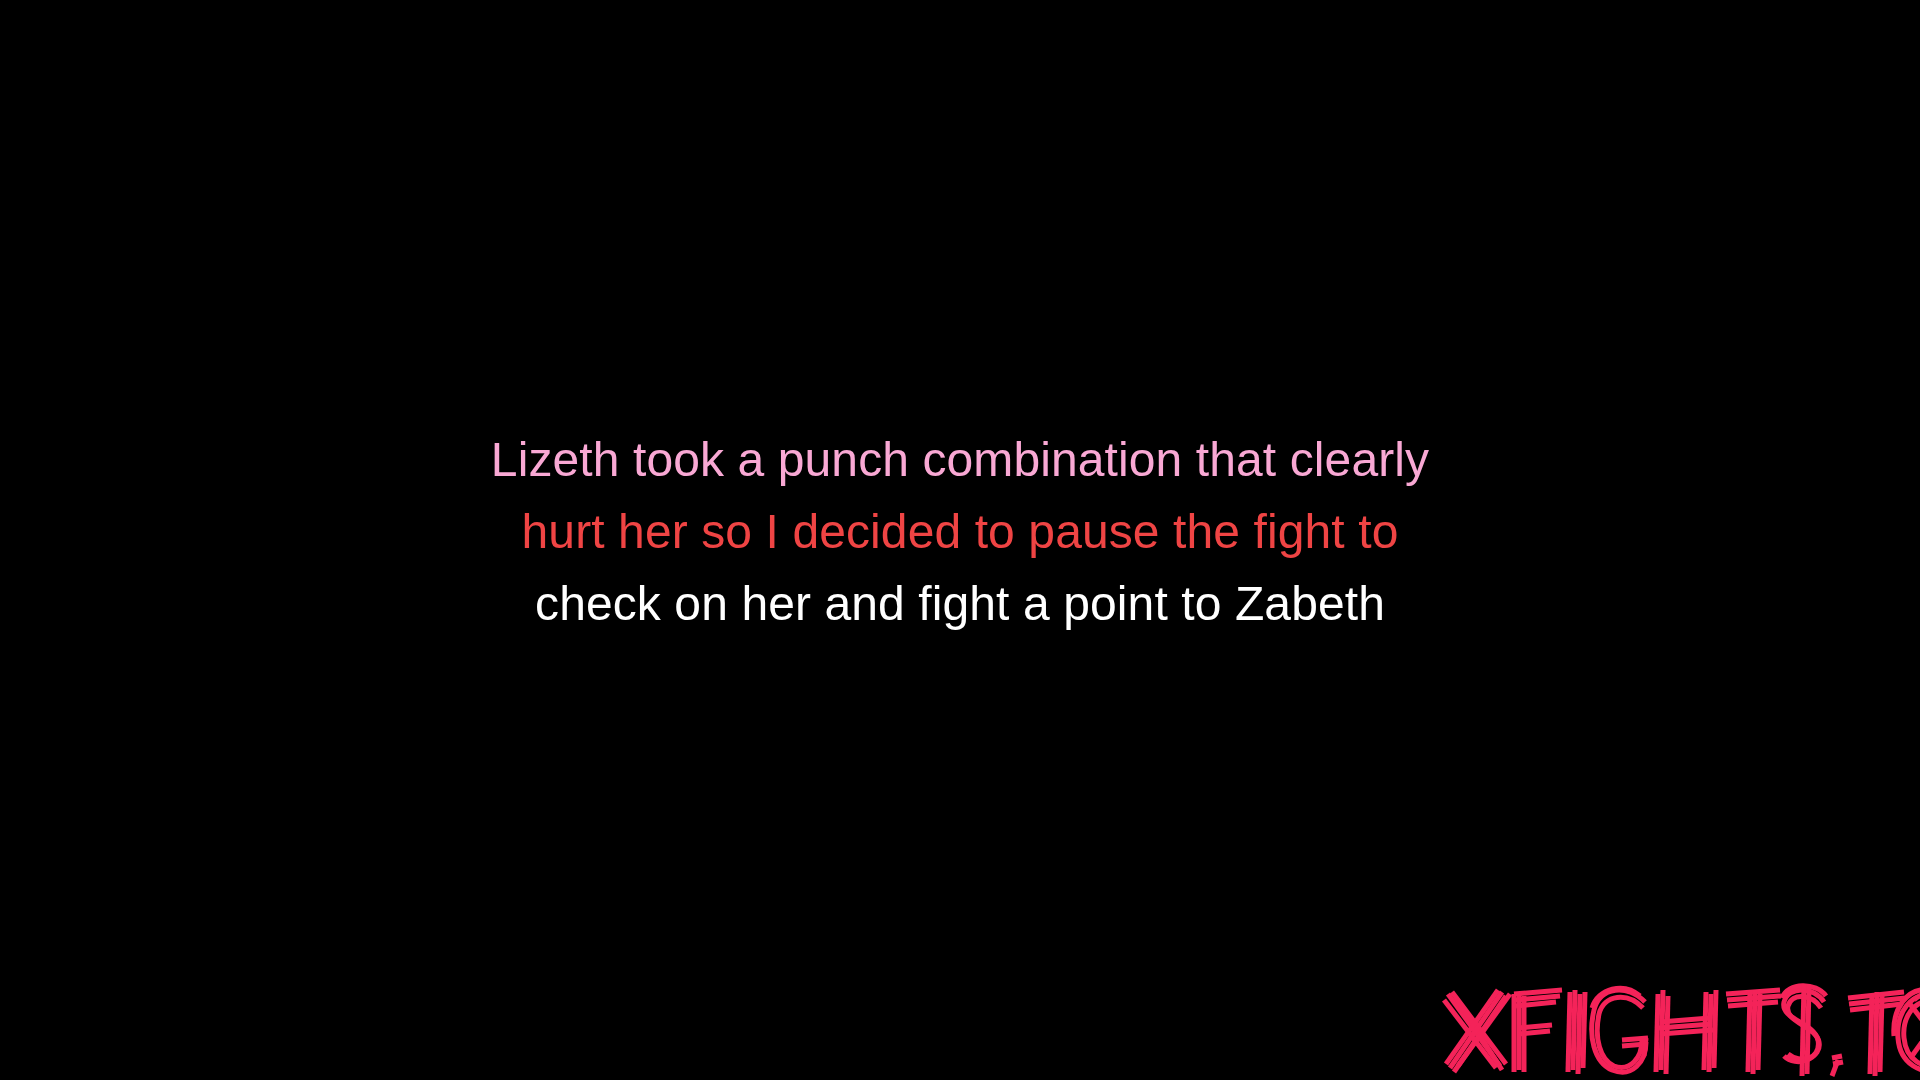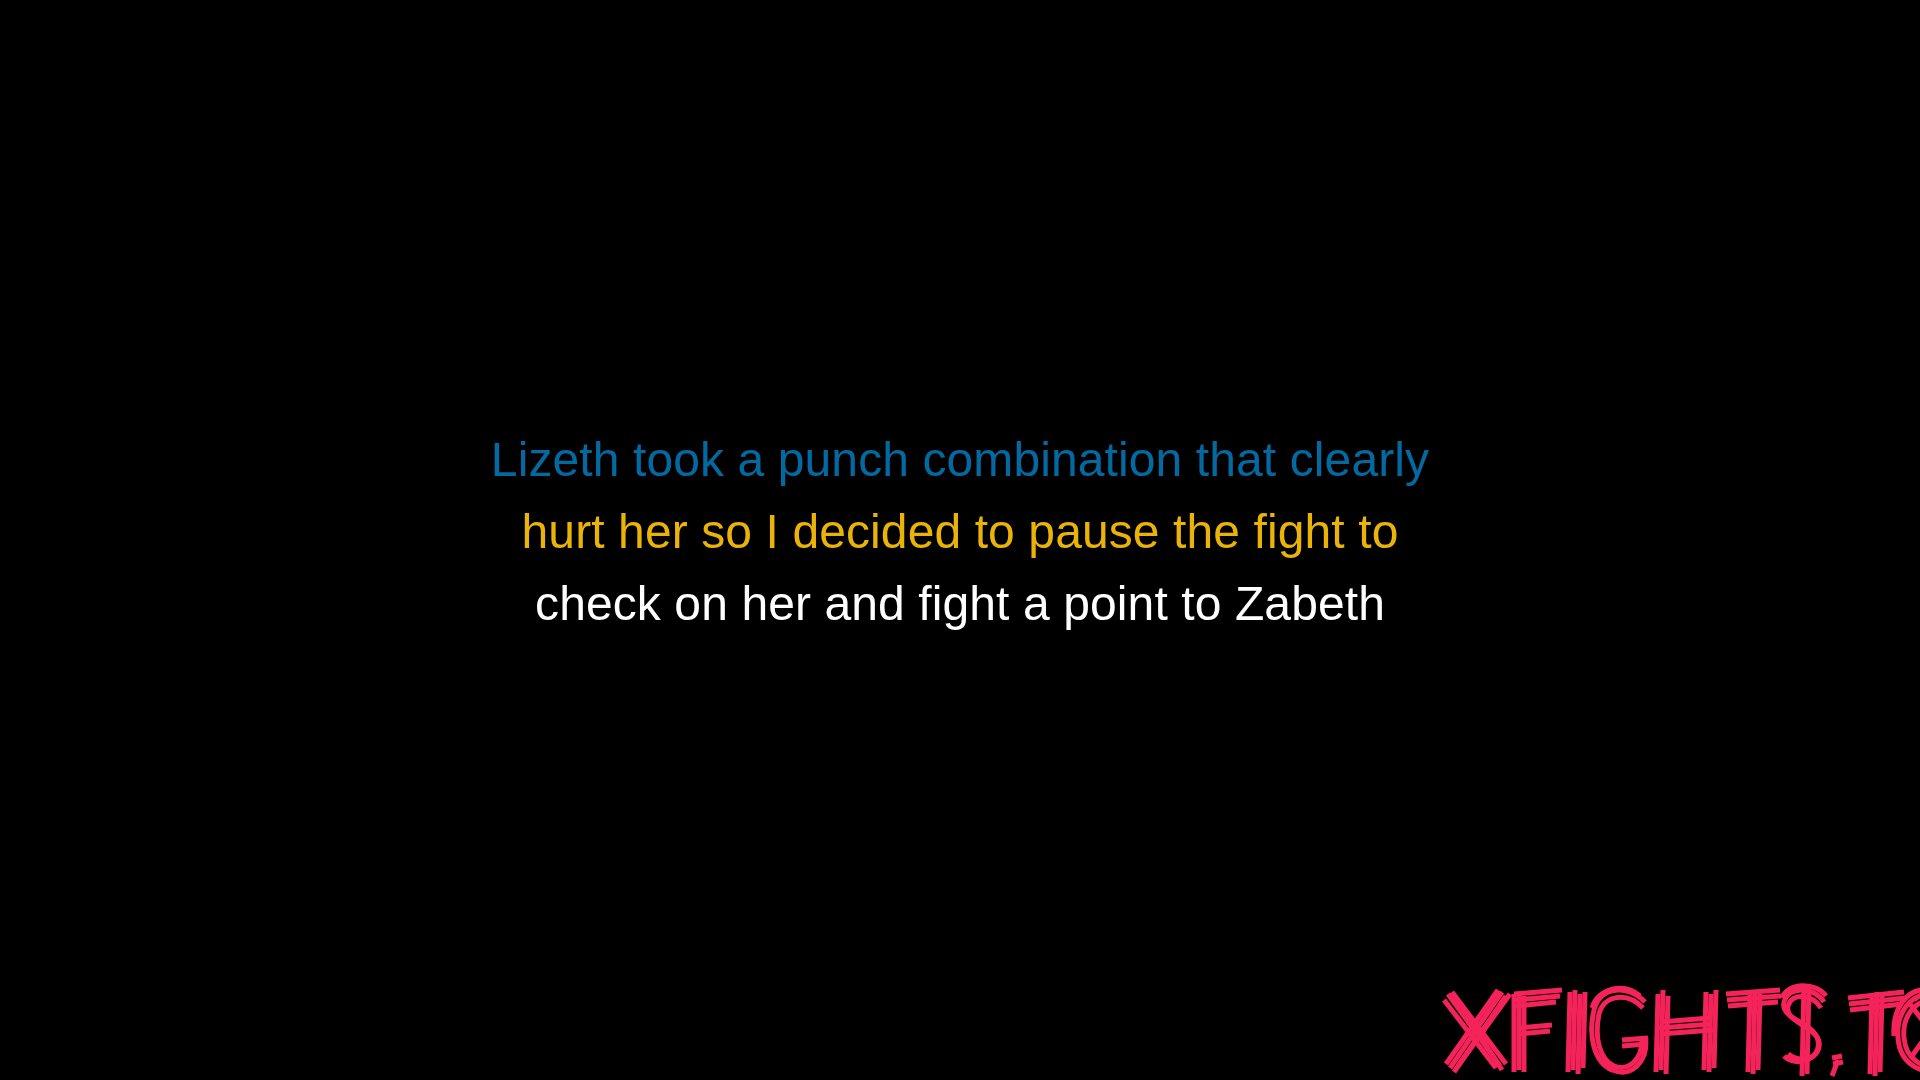--- a/index.html
+++ b/index.html
@@ -75,22 +75,22 @@
     clip: rect(0 0 0 0);
     white-space: nowrap;
   }
 </style>
 </head>
 <body style="background: rgb(0, 0, 0);">
 
 <div id="video-frame" style="background: rgb(0, 0, 0);">
 
   <div id="caption-block">
-    <span class="caption-line" style="color: #0369a1;">Lizeth took a punch combination that clearly</span>
-    <span class="caption-line" style="color: #eab308;">hurt her so I decided to pause the fight to</span>
+    <span class="caption-line" style="color: #f9a8d4;">Lizeth took a punch combination that clearly</span>
+    <span class="caption-line" style="color: #ef4444;">hurt her so I decided to pause the fight to</span>
     <span class="caption-line" style="color: rgb(255, 255, 255);">check on her and fight a point to Zabeth</span>
   </div>
 
   <div id="watermark">
     <span class="wm-text-hidden">XFIGHTS.TO</span>
 
     <svg viewBox="0 0 500 100" xmlns="http://www.w3.org/2000/svg" aria-hidden="true">
 
       <g class="wm-stroke" stroke-width="5" stroke="#f42359">
         <path d="M8 14 L60 86"></path>

